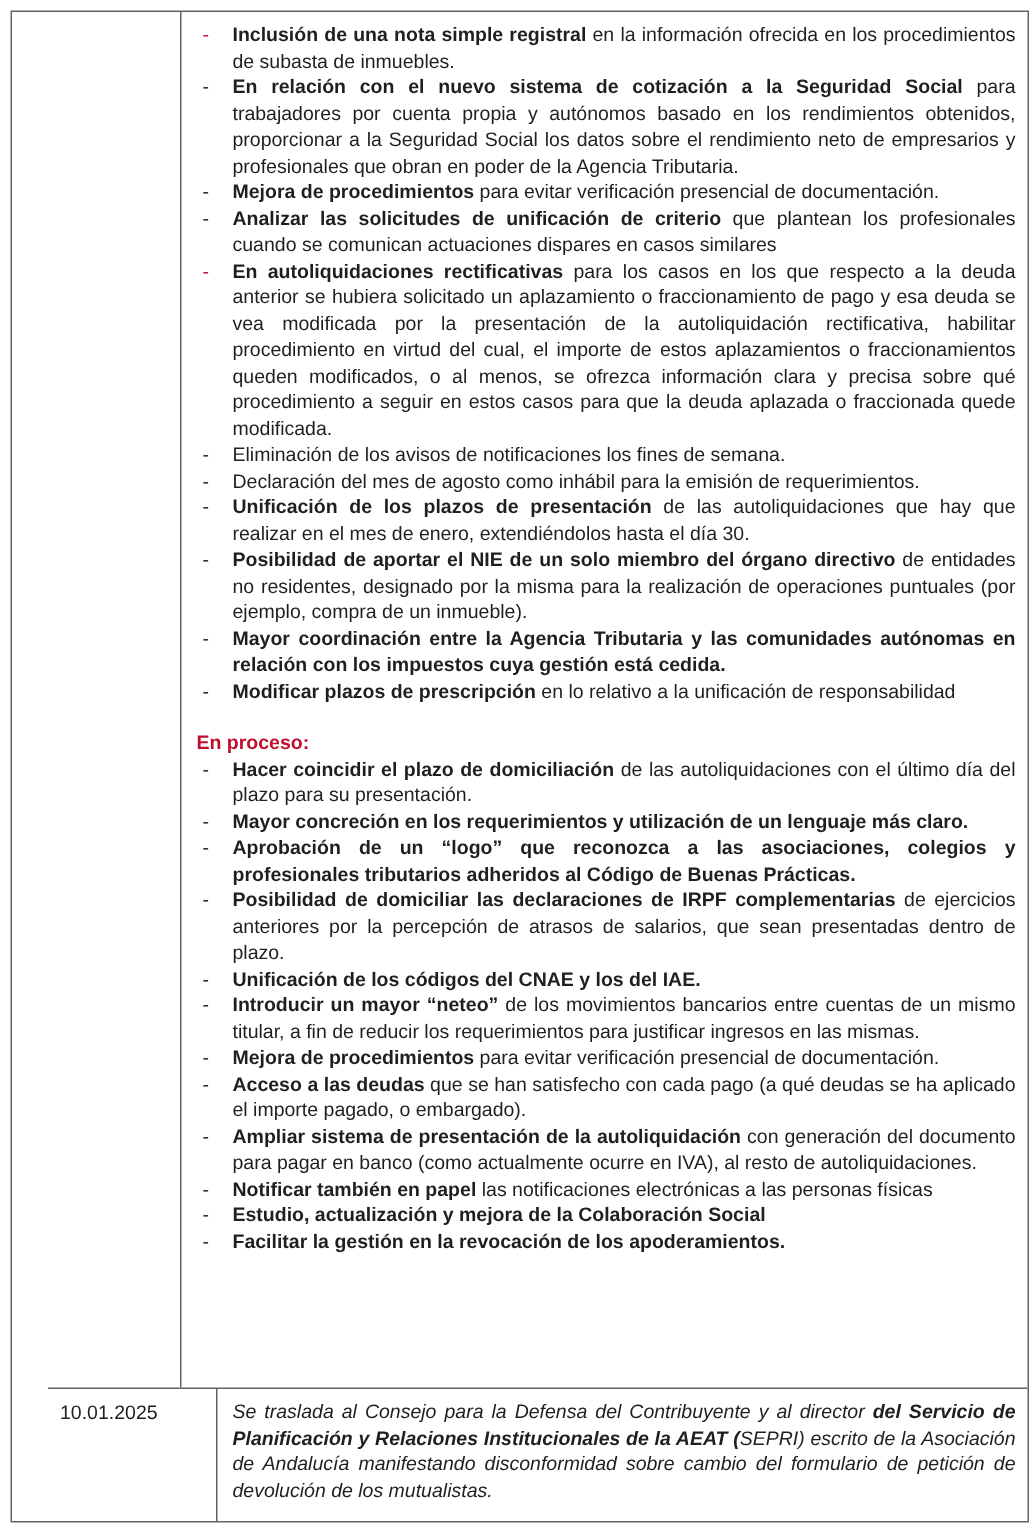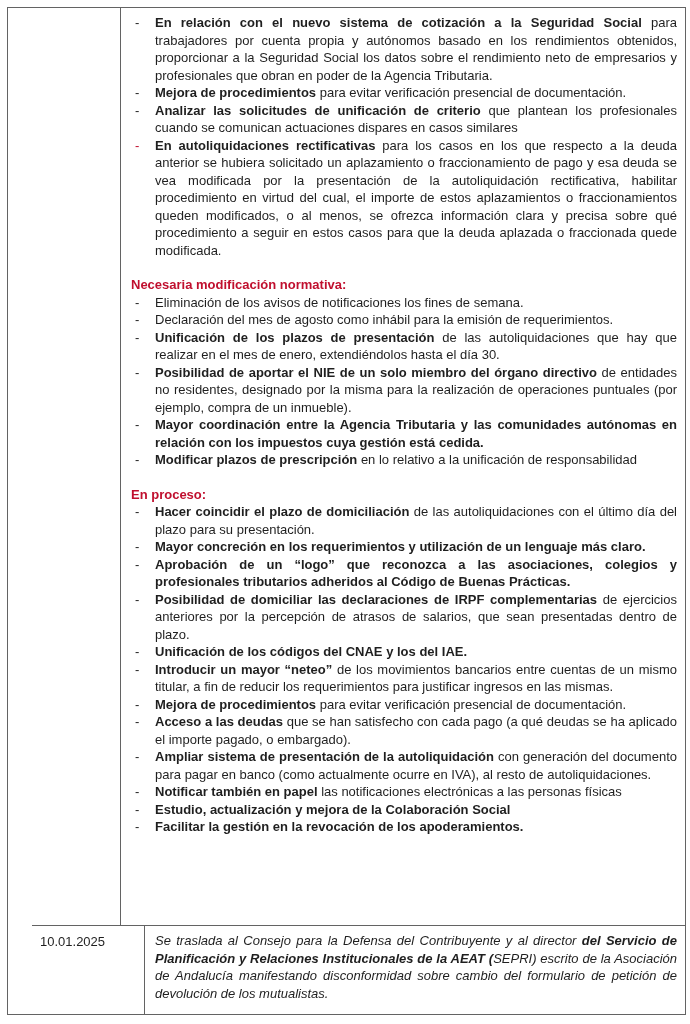--- a/index.html
+++ b/index.html
@@ -39,39 +39,42 @@
 </head>
 <body>
 
 <div class="doc-table">
 
   <div class="t-row first">
     <div class="date-cell"></div>
     <div class="content-cell">
 
       <ul class="bullet-list">
+        <li class="bullet-item marker-red">
+            <span class="dash"></span>
+            <p class="item-text"><b>Inclusión de una nota simple registral</b><span> en la información ofrecida en los procedimientos de subasta de inmuebles.</span></p>
+          </li>
         <li class="bullet-item">
             <span class="dash"></span>
             <p class="item-text"><b>En relación con el nuevo sistema de cotización a la Seguridad Social</b><span> para trabajadores por cuenta propia y autónomos basado en los rendimientos obtenidos, proporcionar a la Seguridad Social los datos sobre el rendimiento neto de empresarios y profesionales que obran en poder de la Agencia Tributaria.</span></p>
           </li>
         <li class="bullet-item">
             <span class="dash"></span>
             <p class="item-text"><b>Mejora de procedimientos</b><span> para evitar verificación presencial de documentación.</span></p>
           </li>
         <li class="bullet-item">
             <span class="dash"></span>
             <p class="item-text"><b>Analizar las solicitudes de unificación de criterio</b><span> que plantean los profesionales cuando se comunican actuaciones dispares en casos similares</span></p>
           </li>
         <li class="bullet-item marker-red">
             <span class="dash"></span>
             <p class="item-text"><b>En autoliquidaciones rectificativas</b><span> para los casos en los que respecto a la deuda anterior se hubiera solicitado un aplazamiento o fraccionamiento de pago y esa deuda se vea modificada por la presentación de la autoliquidación rectificativa, habilitar procedimiento en virtud del cual, el importe de estos aplazamientos o fraccionamientos queden modificados, o al menos, se ofrezca información clara y precisa sobre qué procedimiento a seguir en estos casos para que la deuda aplazada o fraccionada quede modificada.</span></p>
           </li>
       </ul>
 
-      <p class="red-heading">Necesaria modificación normativa:</p>
 
       <ul class="bullet-list">
         <li class="bullet-item">
             <span class="dash"></span>
             <p class="item-text"><b></b><span>Eliminación de los avisos de notificaciones los fines de semana.</span></p>
           </li>
         <li class="bullet-item">
             <span class="dash"></span>
             <p class="item-text"><b></b><span>Declaración del mes de agosto como inhábil para la emisión de requerimientos.</span></p>
           </li>

